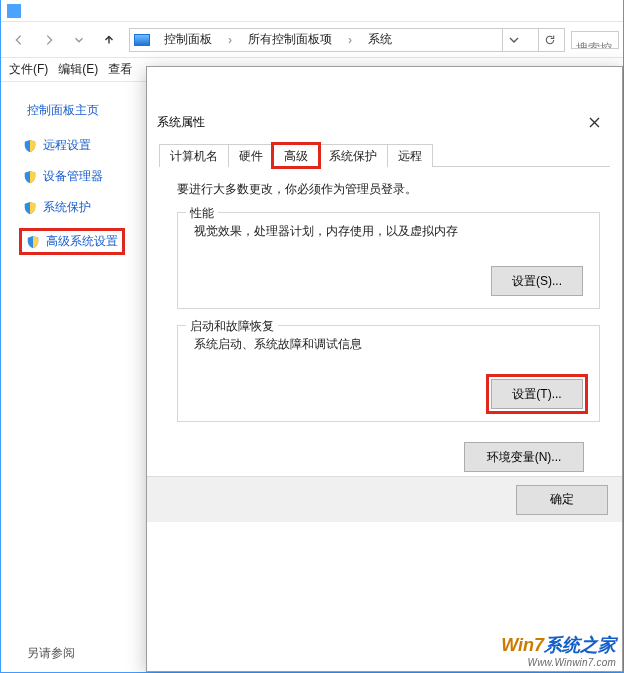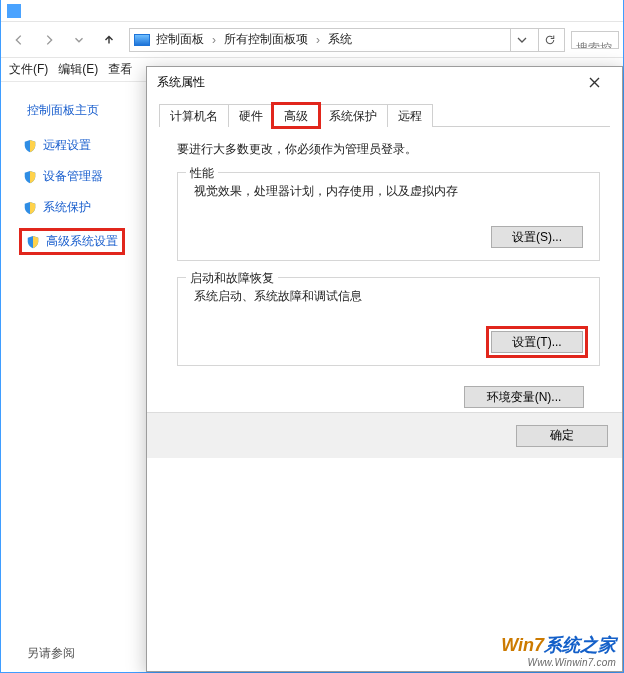--- a/index.html
+++ b/index.html
@@ -23,21 +23,21 @@
   .cp-titlebar .ico { width:14px; height:14px; background:#4aa3ff; margin-right:6px; display:inline-block;}
   .cp-nav {
     height:36px; display:flex; align-items:center; padding:0 4px;
     border-bottom:1px solid #e5e5e5; gap:2px;
   }
   .nav-btn { width:28px; height:26px; display:flex; align-items:center; justify-content:center; color:#999;}
   .nav-btn svg { width:14px; height:14px; }
   .nav-btn.enabled { color:#333; }
   .addr-bar {
     flex:1; height:24px; border:1px solid #ccc; display:flex; align-items:center;
-    padding:0 4px; gap:6px; margin:0 4px;
+    padding:0 4px; gap:14px; margin:0 4px;
   }
   .addr-ico { width:16px; height:12px; background:linear-gradient(#6fbfff,#1e74d8); border:1px solid #1e74d8;}
   .crumb { color:#222; }
   .crumb-sep { color:#888; padding:0 2px;}
   .addr-drop { width:22px; height:22px; border-left:1px solid #ccc; display:flex; align-items:center; justify-content:center; margin-left:auto;}
   .addr-refresh { width:22px; height:22px; border-left:1px solid #ccc; display:flex; align-items:center; justify-content:center;}
   .searchbox { width:48px; height:16px; border:1px solid #ccc; display:flex; align-items:flex-start; padding:8px 4px; color:#777; overflow:hidden; white-space:nowrap;}
   .cp-menu { height:24px; display:flex; align-items:center; gap:10px; padding:0 8px; border-bottom:1px solid #e8e8e8;}
   .cp-menu span { color:#222; }
   .cp-left {
@@ -47,35 +47,35 @@
   .cp-link { display:flex; align-items:center; gap:6px; color:#175dcd; margin-bottom:10px; padding:2px 4px;}
   .shield { width:14px; height:14px; }
   .hl-red { border:3px solid #e1261c; }
   .cp-seealso { position:absolute; left:26px; bottom:10px; color:#555;}
 
   
   .dlg {
     position:absolute; left:146px; top:66px; width:477px; height:606px;
     background:#fff; border:1px solid #9c9c9c; box-shadow:0 4px 18px rgba(0,0,0,.25);
   }
-  .dlg-titlebar { height:30px; display:flex; align-items:center; padding:0 10px;}
+  .dlg-titlebar { height:30px; display:flex; align-items:center; padding:0 10px;margin-top:40px;}
   .dlg-title { font-size:12px; color:#000;}
   .dlg-close { margin-left:auto; width:36px; height:22px; display:flex; align-items:center; justify-content:center;}
   .dlg-close svg { width:11px; height:11px; stroke:#333; stroke-width:1.4;}
   .dlg-body { padding:6px 12px 0 12px;}
   .tabs { display:flex; border-bottom:1px solid #d0d0d0; height:24px;}
   .tab { padding:3px 10px 0 10px; border:1px solid #d0d0d0; border-bottom:none; background:#fff; margin-right:-1px; position:relative; top:1px; color:#222;}
   .tab.active { background:#fff; border-bottom:1px solid #fff; z-index:2;}
   .tab.hl { outline:3px solid #e1261c; outline-offset:-1px; z-index:3;}
   .tab-page { padding:14px 10px 4px 18px;}
   .hint { color:#222; margin-bottom:14px;}
   .group { border:1px solid #d6d6d6; padding:4px 12px 12px 12px; margin-bottom:16px; position:relative;}
   .group-title { position:absolute; top:-8px; left:8px; background:#fff; padding:0 4px; color:#222;}
   .group-desc { color:#222; margin:6px 0 26px 4px;}
-  .btn { min-width:92px; height:22px; border:1px solid #adadad; background:#e1e1e1; font:inherit; color:#000; padding:0 12px;}
+  .btn { min-width:92px; height:30px; border:1px solid #adadad; background:#e1e1e1; font:inherit; color:#000; padding:0 12px;}
   .btn-row { text-align:right; padding-right:4px;}
   .btn.hl { outline:3px solid #e1261c; outline-offset:2px;}
   .env-row { text-align:right; padding:4px 16px 0 0;}
   .dlg-footer { height:46px; border-top:1px solid #dcdcdc; background:#f0f0f0; display:flex; align-items:center; justify-content:flex-end; gap:8px; padding:0 14px;}
   .watermark { position:absolute; right:6px; bottom:3px; text-align:right; font-style:italic; pointer-events:none;}
   .watermark .l1 { font-size:18px; font-weight:bold;}
   .watermark .l1 .w7 { color:#cc7a00;} .watermark .l1 .sys { color:#1460c9;}
   .watermark .l2 { font-size:10px; color:#6a6a6a; letter-spacing:.2px;}
 </style>
 </head>

